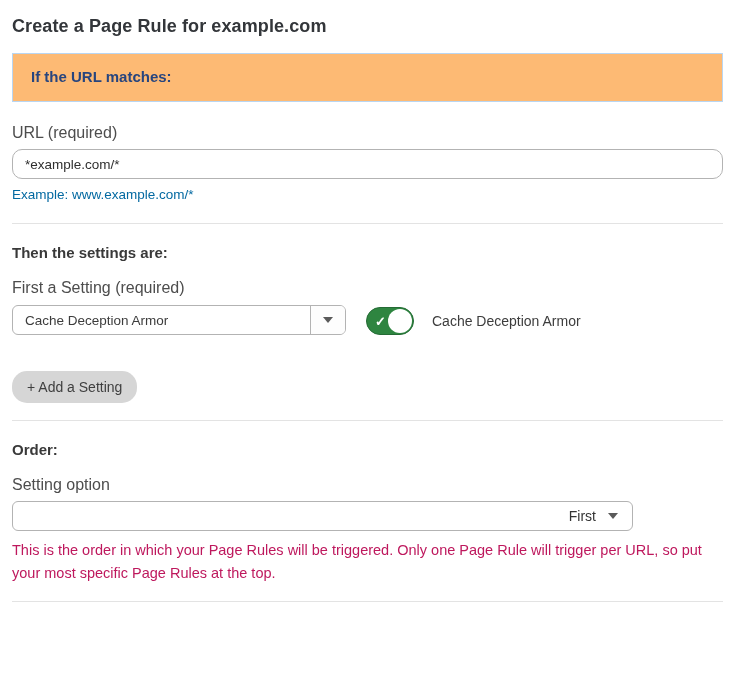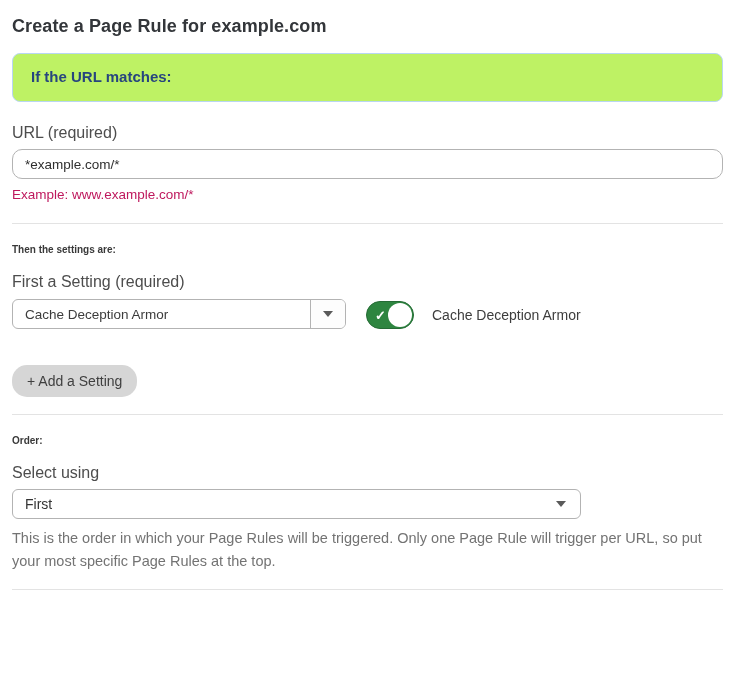--- a/index.html
+++ b/index.html
@@ -16,23 +16,23 @@
   }
   .page-title {
     font-size: 18px;
     font-weight: bold;
     color: #33363a;
     margin-top: 4px;
     letter-spacing: 0.1px;
   }
   .info-box {
     margin-top: 16px;
-    background: #bef264;
+    background: #fdba74;
     border: 1px solid #b9d6f2;
-    border-radius: 8px;
+    border-radius: 0;
     padding: 10px 18px 12px 18px;
     font-size: 15px;
     line-height: 25px;
     color: #27457e;
   }
   .info-heading { font-weight: bold; }
   .info-link {
     color: #2a66c9;
     text-decoration: underline;
     cursor: pointer;
@@ -52,30 +52,30 @@
     padding: 0 12px;
     font-size: 13.5px;
     color: #2f2f2f;
     font-family: "Liberation Sans", sans-serif;
     outline: none;
     background: #ffffff;
   }
   .helper-text {
     margin-top: 8px;
     font-size: 13.5px;
-    color: #be185d;
+    color: #0369a1;
   }
   .divider {
     border: none;
     border-top: 1px solid #e3e3e3;
     margin-top: 21px;
   }
   .section-heading {
     margin-top: 20px;
-    font-size: 10px;
+    font-size: 15px;
     font-weight: bold;
     color: #393939;
   }
   .setting-row {
     margin-top: 8px;
     display: flex;
     align-items: flex-end;
   }
   .select-box {
     display: flex;
@@ -155,30 +155,30 @@
     background: #d6d6d6;
     color: #3f3f3f;
     border: none;
     border-radius: 15px;
     font-size: 14px;
     font-family: "Liberation Sans", sans-serif;
     padding: 8px 15px;
     cursor: pointer;
   }
   .add-setting-button { margin-top: 36px; }
-  .order-select { width: 569px; margin-top: 7px; }
+  .order-select { width: 621px; margin-top: 7px; text-align: right; }
   .order-select .select-value { font-size: 14px; color: #333333; }
   .order-select .inner-caret {
     margin-right: 14px;
   }
   .order-helper {
     margin-top: 8px;
     font-size: 14.5px;
     line-height: 23px;
-    color: #737373;
+    color: #be185d;
     width: 711px;
   }
 </style>
 </head>
 <body>
 
 <div class="container">
 
   <h1 class="page-title">Create a Page Rule for example.com</h1>
 
@@ -212,21 +212,21 @@
       <span class="toggle-label">Cache Deception Armor</span>
     </div>
   </div>
 
   <button class="gray-button add-setting-button">+ Add a Setting</button>
 
   <hr class="divider" style="margin-top:17px;">
 
   <h2 class="section-heading">Order:</h2>
 
-  <label class="field-label" style="margin-top:18px;">Select using</label>
+  <label class="field-label" style="margin-top:18px;">Setting option</label>
 
   <div class="select-box order-select">
     <span class="select-value">First</span>
     <span class="caret-down inner-caret"></span>
   </div>
 
   <p class="order-helper">This is the order in which your Page Rules will be triggered. Only one Page Rule will trigger per URL, so put your most specific Page Rules at the top.</p>
 
   <hr class="divider" style="margin-top:16px;">
 

